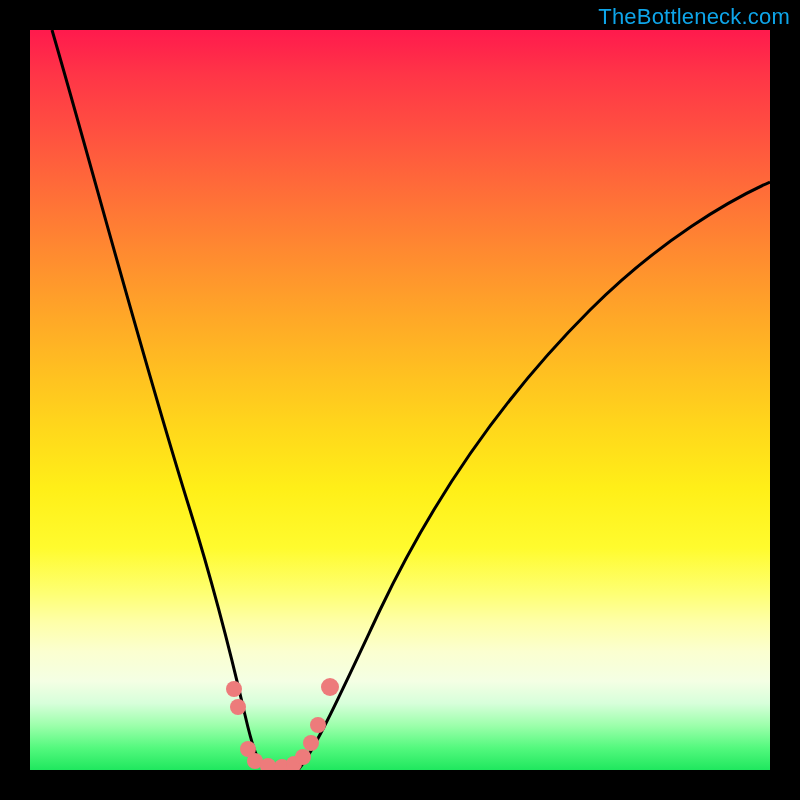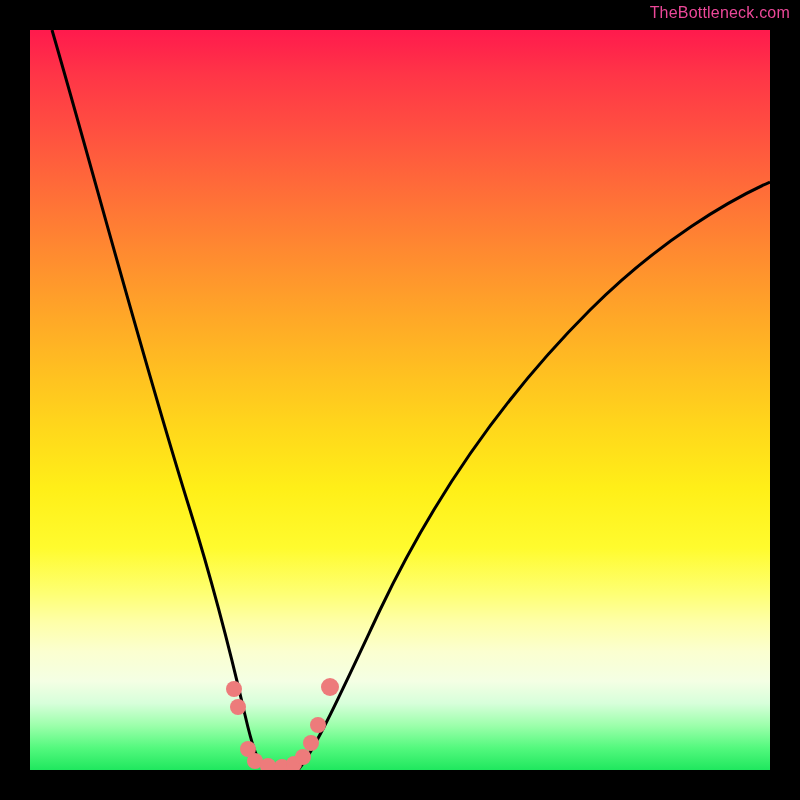--- a/index.html
+++ b/index.html
@@ -50,22 +50,22 @@
     position: absolute;
     left: 0;
     top: 0;
     width: 740px;
     height: 740px;
   }
   .watermark {
     position: absolute;
     top: 4px;
     right: 10px;
-    color: #ec4899;
-    font-size: 16px;
+    color: #0ea5e9;
+    font-size: 22px;
     font-weight: 500;
     letter-spacing: 0.2px;
     user-select: none;
   }
 </style>
 </head>
 <body>
 
 <div class="frame">
   <div class="plot">

